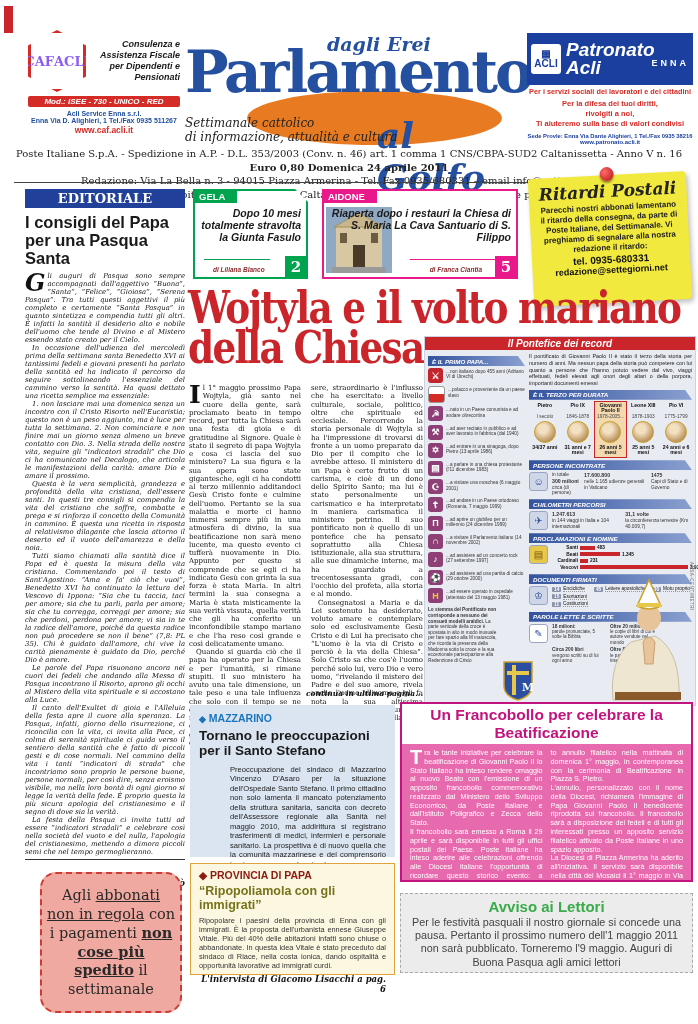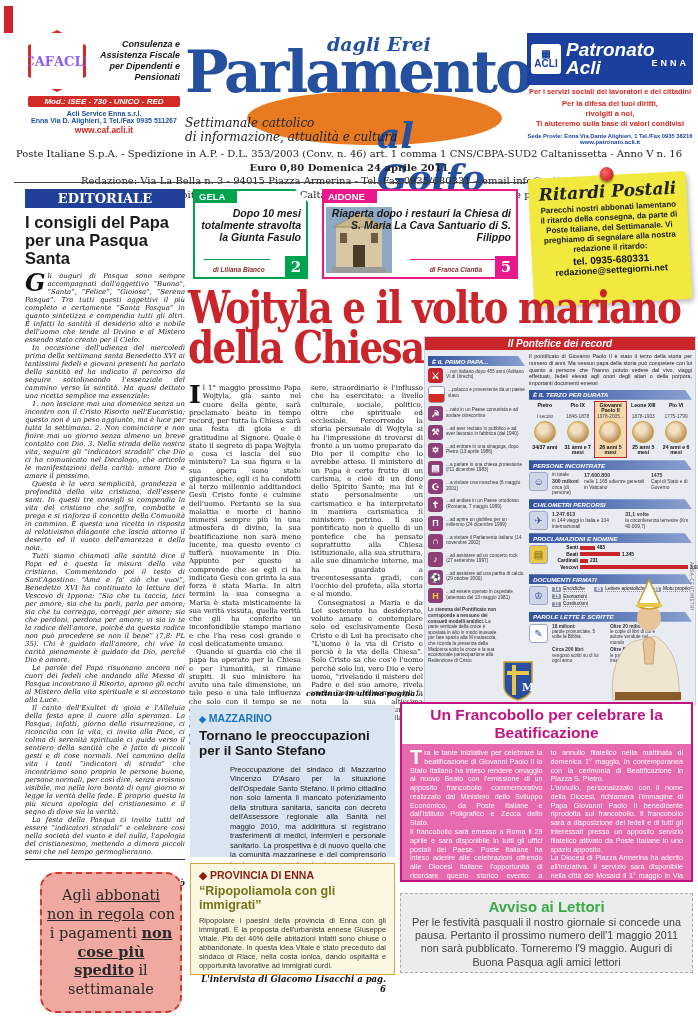--- a/index.html
+++ b/index.html
@@ -546,21 +546,21 @@
     <div class="stamp-cols">
       <div class="stamp-col dropT">Tra le tante iniziative per celebrare la beatificazione di Giovanni Paolo II lo Stato Italiano ha inteso rendere omaggio al nuovo Beato con l'emissione di un apposito francobollo commemorativo realizzato dal Ministero dello Sviluppo Economico, da Poste Italiane e dall'Istituto Poligrafico e Zecca dello Stato.
 Il francobollo sarà emesso a Roma il 29 aprile e sarà disponibile in tutti gli uffici postali del Paese. Poste Italiane ha inteso aderire alle celebrazioni offrendo alle Diocesi italiane l'opportunità di ricordare questo storico evento: a ciascuna Diocesi sarà infatti data la possibilità di unirsi idealmente a Roma mediante la realizzazione di un apposi-</div>
       <div class="stamp-col">to annullo filatelico nella mattinata di domenica 1° maggio, in contemporanea con la cerimonia di Beatificazione in Piazza S. Pietro.
 L'annullo, personalizzato con il nome della Diocesi, richiamerà l'immagine di Papa Giovanni Paolo II benedicente riprodotta sul francobollo. Il francobollo sarà a disposizione dei fedeli e di tutti gli interessati presso un apposito servizio filatelico attivato da Poste Italiane in uno spazio apposito.
 La Diocesi di Piazza Armerina ha aderito all'iniziativa. Il servizio sarà disponibile nella città dei Mosaici il 1° maggio in Via Mazzini, davanti la Chiesa di S. Giuseppe.</div>
     </div>
   </div>
 
   <div class="prov">
-    <div class="prov-lab"><span class="dia">◆</span> <span>PROVINCIA DI ENNA</span></div>
+    <div class="prov-lab"><span class="dia">◆</span> <span>PROVINCIA DI PAPA</span></div>
     <div class="prov-title">“Ripopoliamola con gli immigrati”</div>
     <div class="prov-body">Ripopolare i paesini della provincia di Enna con gli immigrati. È la proposta dell'urbanista ennese Giuseppe Vitale. Più del 40% delle abitazioni infatti sono chiuse o abbandonate. In questa idea Vitale è stato preceduto dal sindaco di Riace, nella costa ionica, dando ospitalità e opportunità lavorative ad immigrati curdi.</div>
     <div class="prov-by">L'intervista di Giacomo Lisacchi a pag. 6</div>
   </div>
 
   <div class="avv">
     <div class="avv-title">Avviso ai Lettori</div>
     <div class="avv-body">Per le festività pasquali il nostro giornale si concede una pausa. Pertanto il prossimo numero dell'1 maggio 2011 non sarà pubblicato. Torneremo l'9 maggio. Auguri di Buona Pasqua agli amici lettori</div>
   </div>
 </div>

